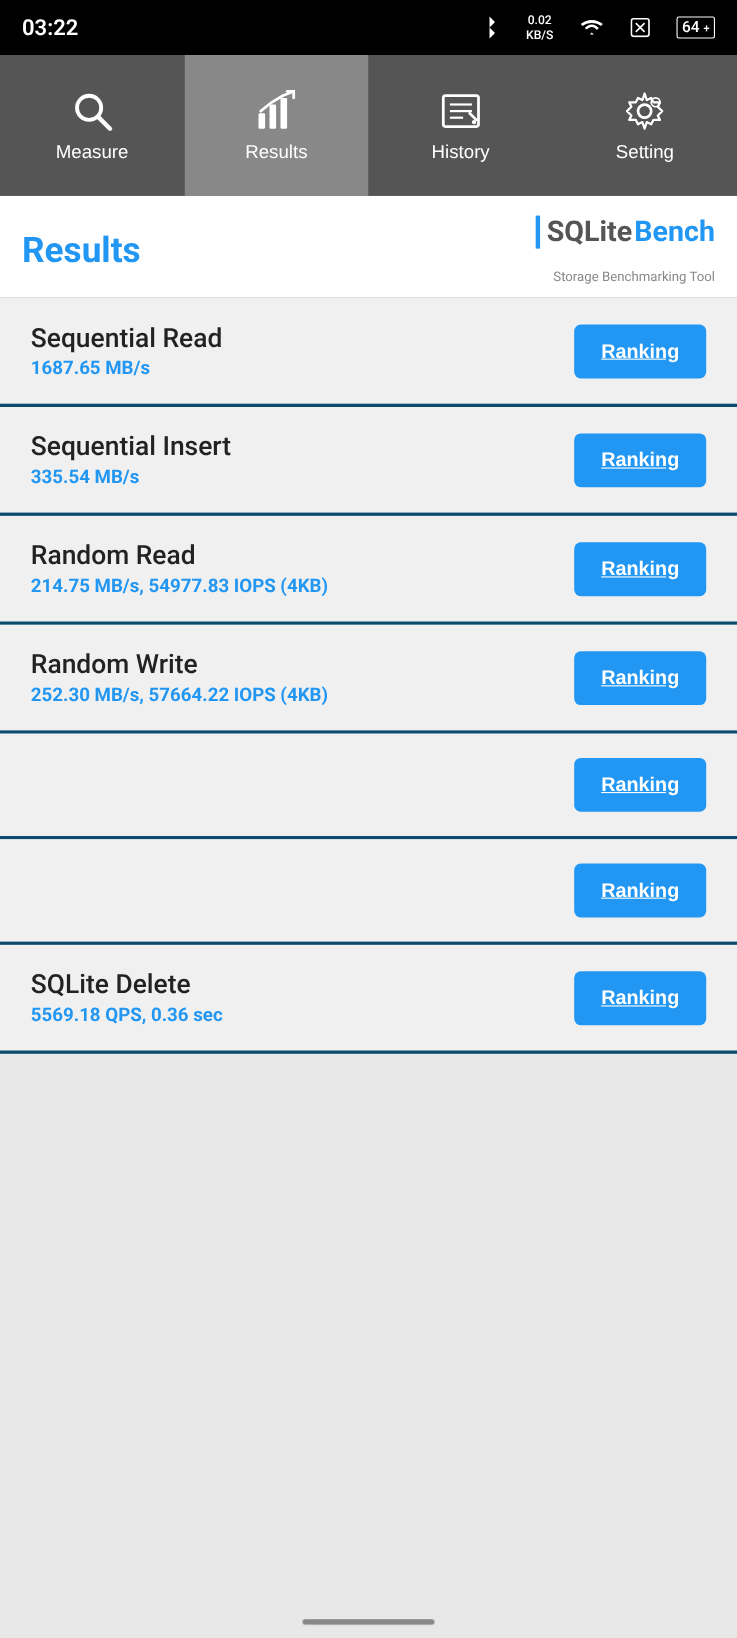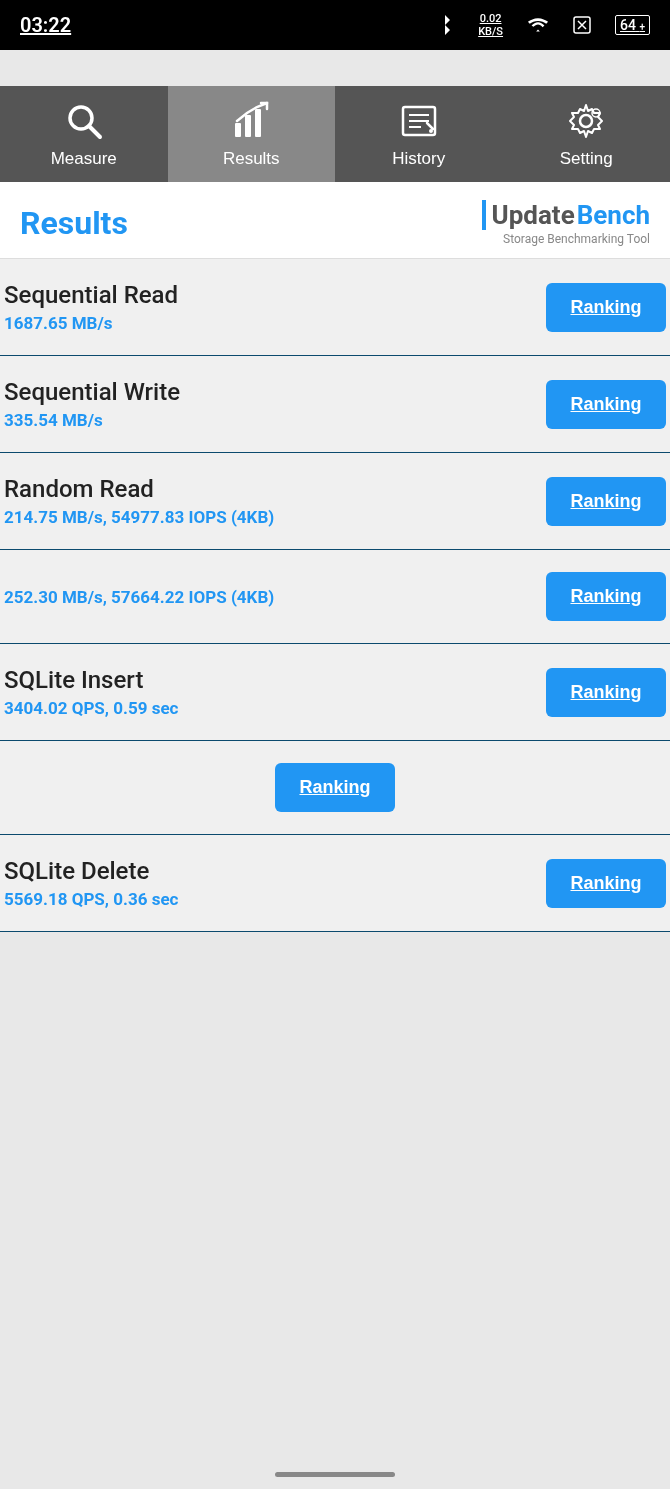--- a/index.html
+++ b/index.html
@@ -16,31 +16,29 @@
     .status-bar {
       background: #000;
       color: #fff;
       height: 50px;
       display: flex;
       align-items: center;
       justify-content: space-between;
       padding: 0 20px;
       font-size: 18px;
       font-weight: 500;
-      text-decoration: underline;
     }
     .status-bar-time { font-size: 20px; font-weight: 600; }
     .status-bar-icons { display: flex; align-items: center; gap: 24px; font-size: 15px; }
 
     
     .nav-tabs {
       background: #555;
       display: flex;
-      height: 96px;
-      margin-top: 36px;
+      height: 128px;
     }
     .nav-tab {
       flex: 1;
       display: flex;
       flex-direction: column;
       align-items: center;
       justify-content: center;
       color: #fff;
       cursor: pointer;
       gap: 6px;
@@ -101,34 +99,34 @@
       height: 30px;
       background: #2196f3;
       margin-right: 4px;
       display: inline-block;
     }
     .brand-andro { color: #555; }
     .brand-bench { color: #2196f3; font-weight: 700; }
     .brand-subtitle {
       font-size: 12px;
       color: #888;
-      margin-top: 2px;
+      margin-top: 18px;
     }
 
     
     .results-list {
       background: #f0f0f0;
     }
     .result-row {
       background: #f0f0f0;
       display: flex;
       align-items: center;
-      justify-content: center;
-      padding: 22px 4px;
-      border-bottom: 1px solid #0c4a6e;
+      justify-content: flex-end;
+      padding: 22px 28px;
+      border-bottom: 3px solid #0c4a6e;
     }
     .result-info { flex: 1; }
     .result-name {
       font-size: 24px;
       font-weight: 500;
       color: #222;
       margin-bottom: 4px;
     }
     .result-value {
       font-size: 17px;
@@ -240,60 +238,57 @@
     </div>
     <span class="nav-tab-label">Setting</span>
   </button>
 </div>
 
 <div class="page-header">
   <h1 class="page-title">Results</h1>
   <div class="brand-logo">
     <div class="brand-name">
       <span class="bar"></span>
-      <span class="brand-andro">Update</span>
+      <span class="brand-andro">SQLite</span>
         <span class="brand-bench">Bench</span>
     </div>
     <div class="brand-subtitle">Storage Benchmarking Tool</div>
   </div>
 </div>
 
 <div class="results-list" id="results-container">
 <div class="result-row">
       <div class="result-info">
         <div class="result-name">Sequential Read</div>
         <div class="result-value">1687.65 MB/s</div>
       </div>
       <button class="ranking-btn">Ranking</button>
     </div>
     <div class="result-row">
       <div class="result-info">
-        <div class="result-name">Sequential Write</div>
+        <div class="result-name">Sequential Insert</div>
         <div class="result-value">335.54 MB/s</div>
       </div>
       <button class="ranking-btn">Ranking</button>
     </div>
     <div class="result-row">
       <div class="result-info">
         <div class="result-name">Random Read</div>
         <div class="result-value">214.75 MB/s, 54977.83 IOPS (4KB)</div>
       </div>
       <button class="ranking-btn">Ranking</button>
     </div>
     <div class="result-row">
       <div class="result-info">
+        <div class="result-name">Random Write</div>
         <div class="result-value">252.30 MB/s, 57664.22 IOPS (4KB)</div>
       </div>
       <button class="ranking-btn">Ranking</button>
     </div>
     <div class="result-row">
-      <div class="result-info">
-        <div class="result-name">SQLite Insert</div>
-        <div class="result-value">3404.02 QPS, 0.59 sec</div>
-      </div>
       <button class="ranking-btn">Ranking</button>
     </div>
     <div class="result-row">
       <button class="ranking-btn">Ranking</button>
     </div>
     <div class="result-row">
       <div class="result-info">
         <div class="result-name">SQLite Delete</div>
         <div class="result-value">5569.18 QPS, 0.36 sec</div>
       </div>

